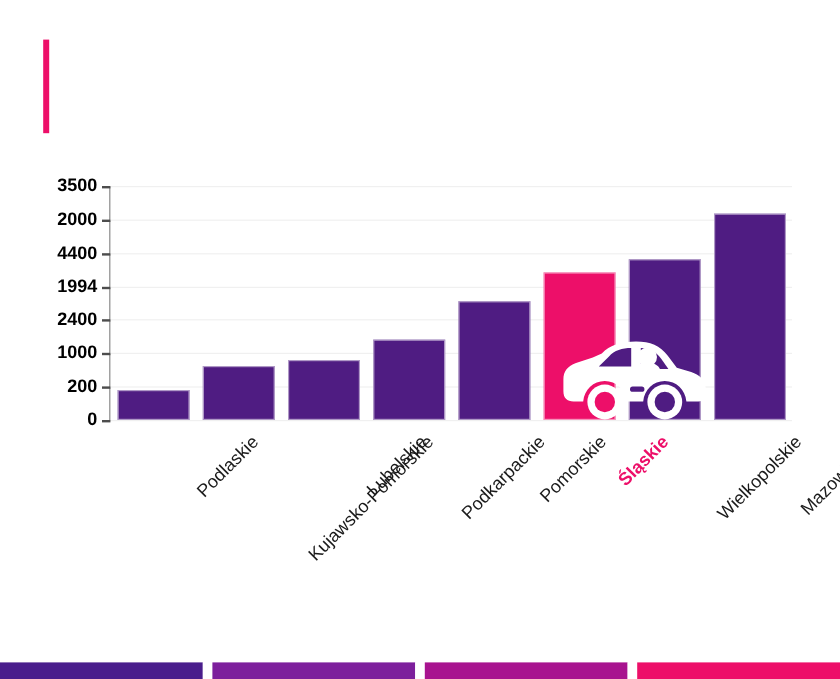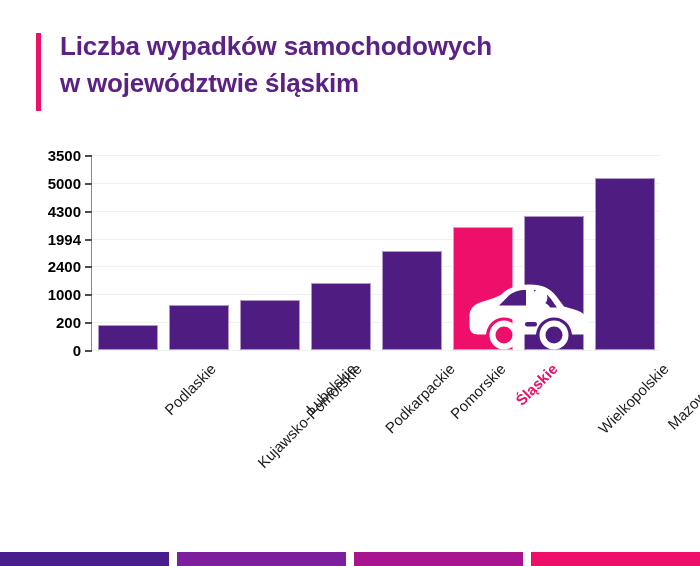--- a/index.html
+++ b/index.html
@@ -139,22 +139,20 @@
   .footer-seg {
     height: 14px;
   }
   .footer-gap { height: 14px; background: #ffffff; }
 </style>
 </head>
 <body>
 
 <div id="title-block">
   <div id="title-accent"></div>
-  <div id="title-text">Liczba wypadków samochodowych
-w województwie śląskim</div>
 </div>
 
 <div id="chart-area">
   <div id="plot">
     <div id="y-axis-line"></div>
     <div id="gridlines">
         <div class="gridline" style="top: 0px;"></div>
         <div class="axis-tick major" style="top: 0px;"></div>
         <div class="gridline" style="top: 27.8571px;"></div>
         <div class="axis-tick major" style="top: 27.8571px;"></div>
@@ -166,22 +164,22 @@
         <div class="axis-tick major" style="top: 111.429px;"></div>
         <div class="gridline" style="top: 139.286px;"></div>
         <div class="axis-tick major" style="top: 139.286px;"></div>
         <div class="gridline" style="top: 167.143px;"></div>
         <div class="axis-tick major" style="top: 167.143px;"></div>
         <div class="gridline" style="top: 195px;"></div>
         <div class="axis-tick major" style="top: 195px;"></div>
       </div>
     <div id="yticks">
         <div class="y-label" style="top: 0px;">3500</div>
-        <div class="y-label" style="top: 27.8571px;">5000</div>
-        <div class="y-label" style="top: 55.7143px;">4300</div>
+        <div class="y-label" style="top: 27.8571px;">2000</div>
+        <div class="y-label" style="top: 55.7143px;">4400</div>
         <div class="y-label" style="top: 83.5714px;">1994</div>
         <div class="y-label" style="top: 111.429px;">2400</div>
         <div class="y-label" style="top: 139.286px; text-align: center;">1000</div>
         <div class="y-label" style="top: 167.143px;">200</div>
         <div class="y-label" style="top: 195px;">0</div>
       </div>
     <div id="bars">
         <div class="bar purple" title="Podlaskie: 450" style="left: 5.5px; width: 60px; height: 25.0714px;"></div>
         <div class="bar purple" title="Kujawsko-Pomorskie: 800" style="left: 76.5px; width: 60px; height: 44.5714px;"></div>
         <div class="bar purple" title="Lubelskie: 890" style="left: 147.5px; width: 60px; height: 49.5857px;"></div>

